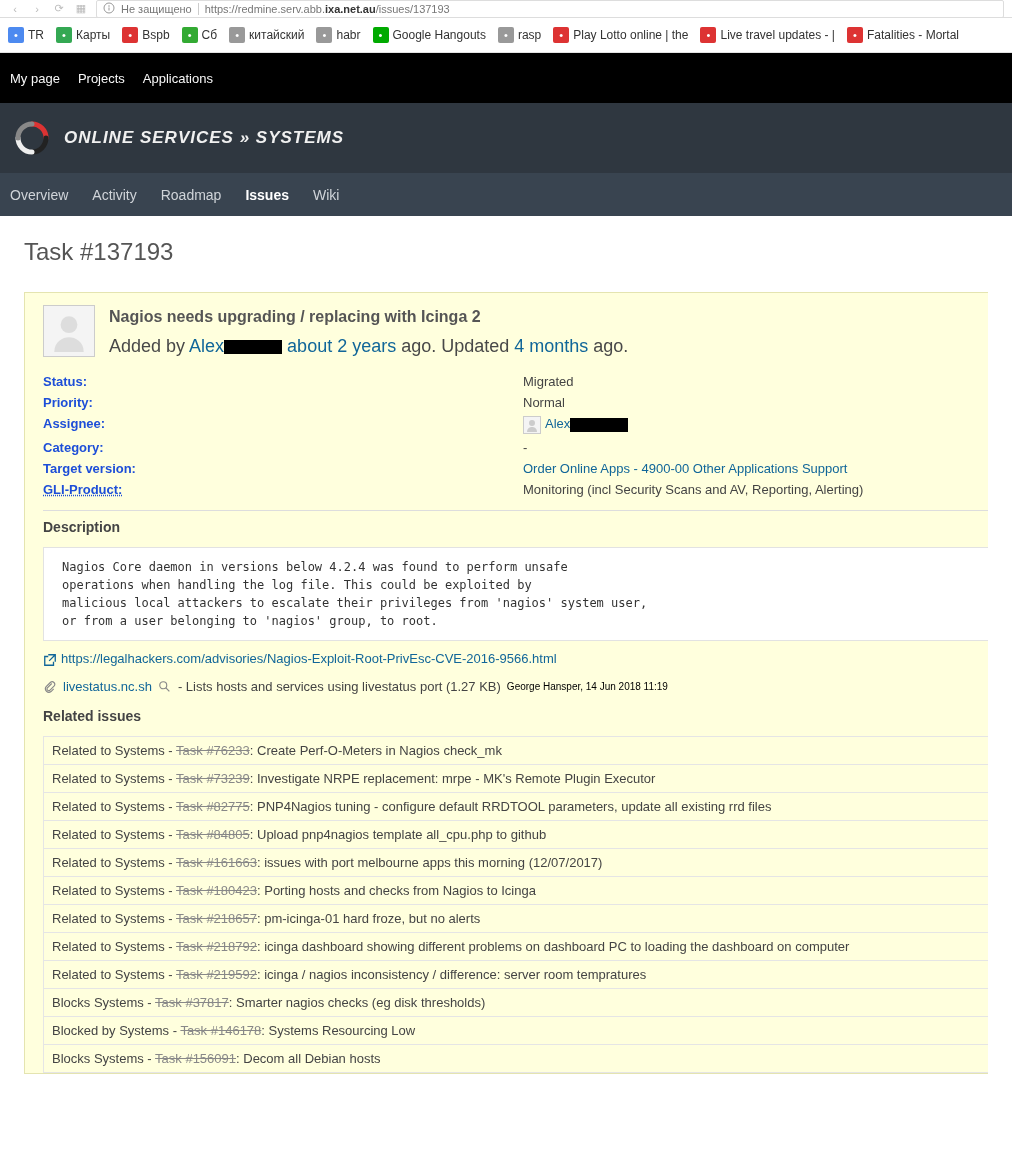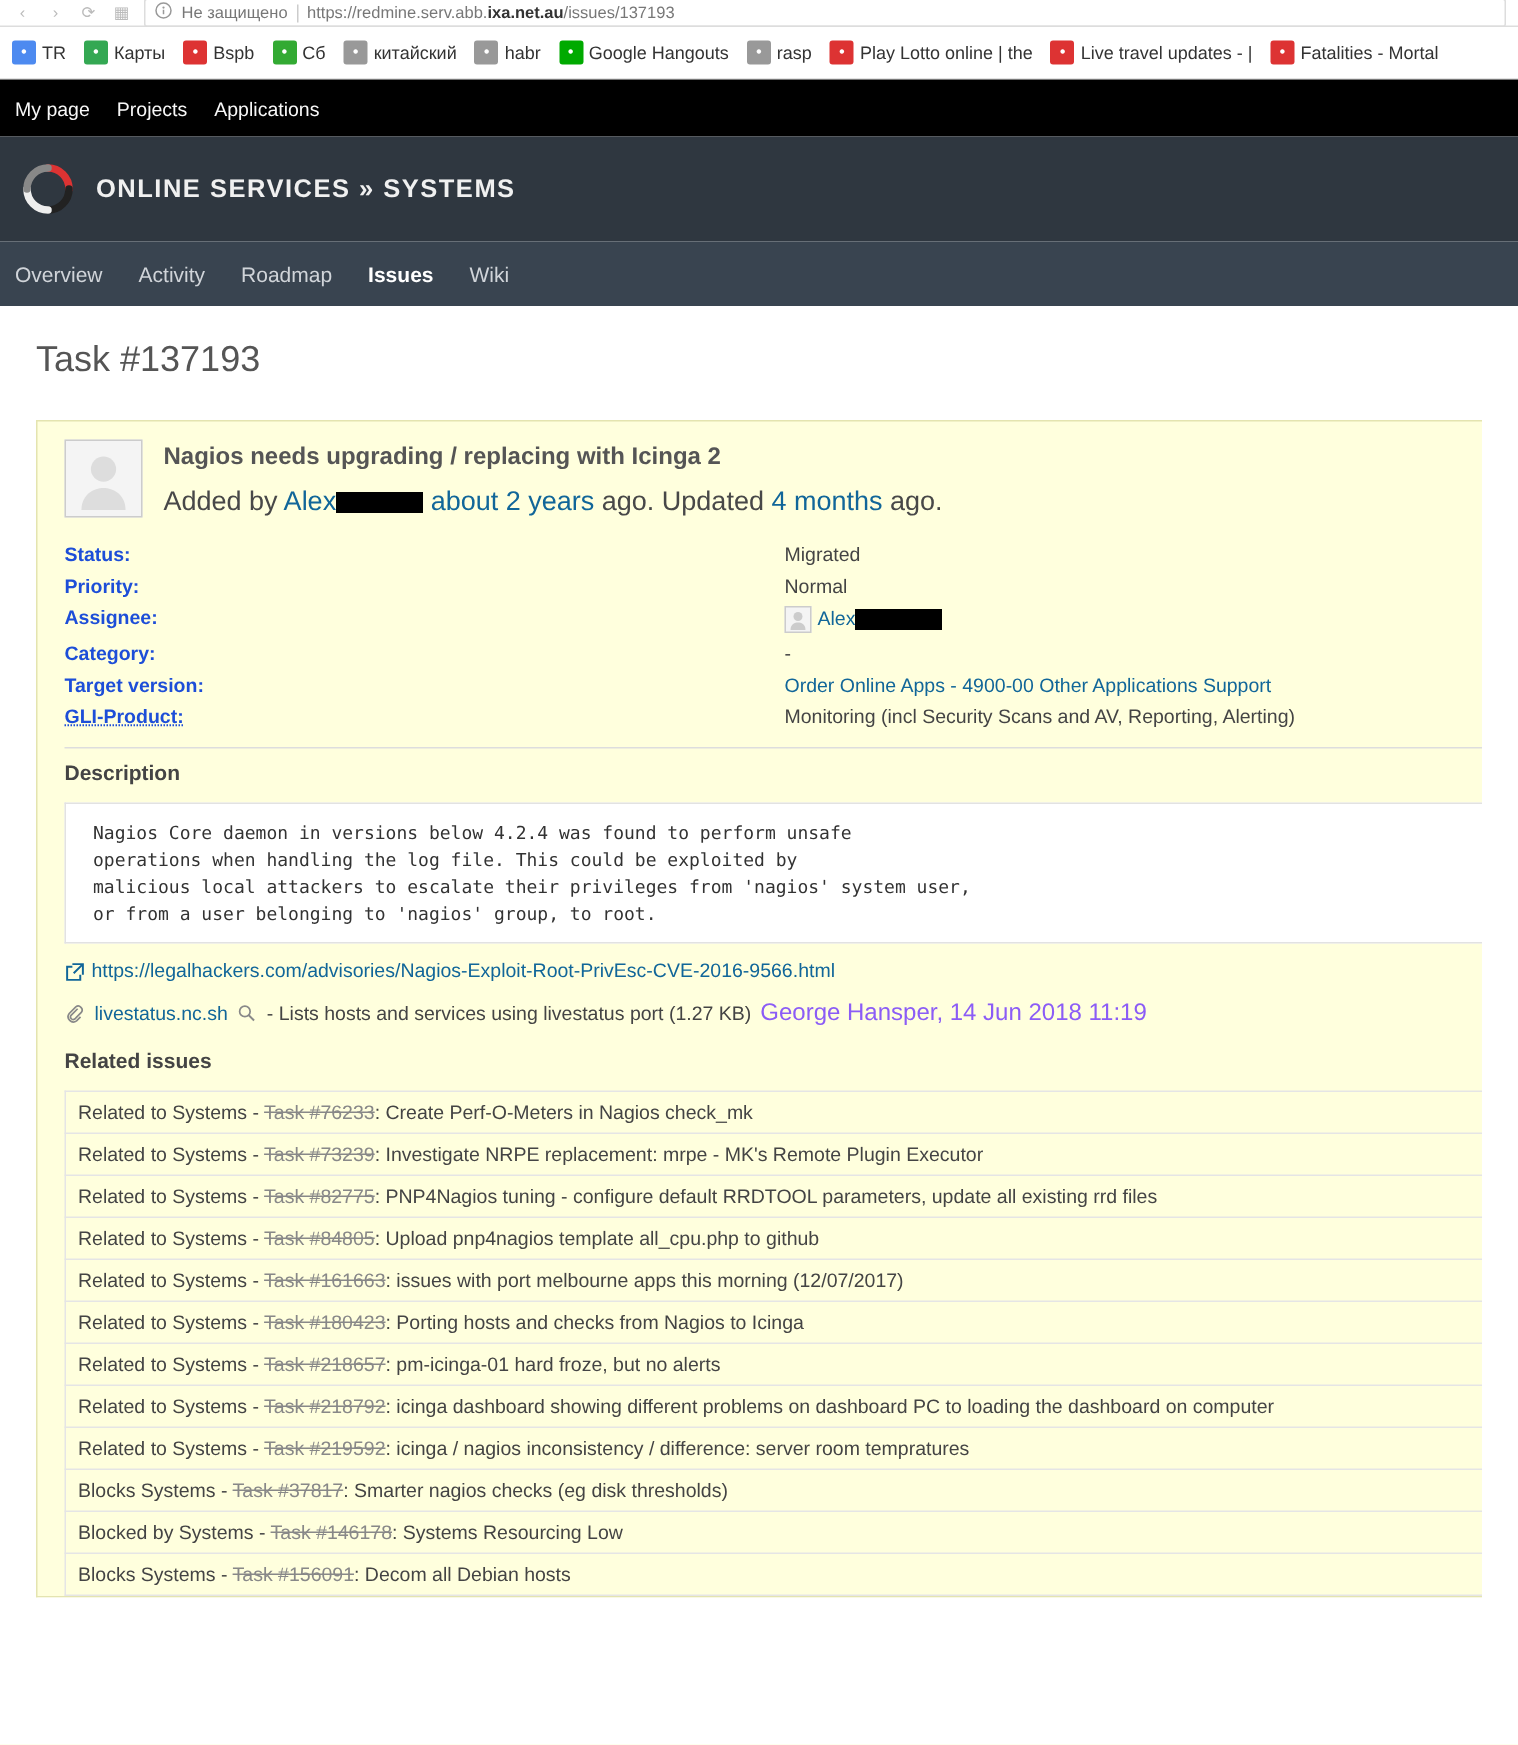--- a/index.html
+++ b/index.html
@@ -4,25 +4,25 @@
 <style>
 * { box-sizing: border-box; margin: 0; padding: 0; }
 body { font-family: Verdana, Arial, sans-serif; font-size: 13px; color: #333; background: #fff; width: 1012px; }
 .browser-bar { display: flex; align-items: center; height: 18px; padding: 0 8px; background: #fff; border-bottom: 1px solid #ddd; color: #888; font-size: 11px; gap: 8px; }
 .browser-bar .icon-btn { width:14px; height:14px; color:#bbb; display:inline-flex; align-items:center; justify-content:center; }
 .browser-bar .url-box { flex:1; border:1px solid #ddd; padding:1px 6px; border-radius:2px; display:flex; align-items:center; gap:6px; color:#777; }
 .browser-bar .url-box .secure-icon { width:12px; height:12px; }
 .bookmarks-bar { display:flex; align-items:center; height:35px; padding:0 8px; gap:12px; background:#fff; border-bottom:1px solid #e2e2e2; font-size:12px; color:#333; overflow:hidden; white-space:nowrap; }
 .bookmark { display:inline-flex; align-items:center; gap:4px; color:#333; }
 .bookmark .bm-icon { width:16px; height:16px; display:inline-flex; align-items:center; justify-content:center; font-size:11px; color:#fff; border-radius:2px; }
-.top-menu { background:#000; color:#f8f8f8; height:38px; display:flex; align-items:center; padding:0 10px; gap:18px; font-size:13px; }
+.top-menu { background:#000; color:#f8f8f8; height:50px; display:flex; align-items:center; padding:0 10px; gap:18px; font-size:13px; }
 .top-menu a { color:#f8f8f8; text-decoration:none; }
 .header { background:#2f3740; color:#f8f8f8; height:70px; display:flex; align-items:center; padding:0 14px; gap:14px; }
 .header .logo { width:36px; height:36px; }
-.header .title { font-size:17px; letter-spacing:1px; font-weight:bold; color:#f0f0f0; }
+.header .title { font-size:17px; letter-spacing:1px; font-weight:bold; color:#f0f0f0;font-style:italic; }
 .main-menu { background:#394450; height:43px; display:flex; align-items:center; padding:0 10px; gap:24px; font-size:14px; }
 .main-menu a { color:#d0d4d9; text-decoration:none; }
 .main-menu a.selected { color:#fff; font-weight:bold; }
 .content { padding:22px 24px 0 24px; }
 h2 { font-size:24px; font-weight:normal; color:#555; margin-bottom:26px; font-family:"Trebuchet MS", Verdana, sans-serif; }
 .issue-box { background:#ffffdd; border:1px solid #e4e4b0; padding:12px 0 0 18px; border-right:none; }
 .issue-header { display:flex; gap:14px; margin-bottom:14px; align-items:flex-end; }
 .gravatar { width:52px; height:52px; border:1px solid #ccc; background:#f4f4f4; display:flex; align-items:center; justify-content:center; }
 .gravatar svg { width:42px; height:42px; }
 .subject h3 { font-size:16px; font-weight:bold; color:#555; margin-bottom:10px; font-family:"Trebuchet MS", Verdana, sans-serif; }
@@ -36,21 +36,21 @@
 .attr-value { color:#444; }
 .attr-value a { color:#169; }
 .mini-gravatar { display:inline-flex; width:18px; height:18px; border:1px solid #ccc; background:#f4f4f4; vertical-align:middle; margin-right:4px; align-items:center; justify-content:center; }
 .mini-gravatar svg { width:14px; height:14px; }
 hr.sep { border:none; border-top:1px solid #ddd; margin:10px 0 8px 0; }
 .section-h { font-weight:bold; color:#444; font-size:14px; margin:6px 0 12px 0; }
 pre.desc { background:#fff; border:1px solid #e2e2e2; padding:10px 18px; font-family:Consolas,Menlo,monospace; font-size:12px; line-height:1.5; white-space:pre-wrap; color:#333; margin:0 0 10px 0; border-right:none; }
 .desc-link { color:#169; font-size:13px; margin-bottom:12px; display:flex; align-items:center; gap:4px; }
 .attachment-row { display:flex; align-items:center; gap:6px; font-size:13px; color:#444; margin-bottom:14px; }
 .attachment-row .fname { color:#169; }
-.attachment-row .meta { color:#8b5cf6; font-size:16px; }
+.attachment-row .meta { color:#000000; font-size:10px; }
 .related-table { width:100%; border-collapse:collapse; margin-top:8px; }
 .related-table td { border:1px solid #e5e5e5; padding:6px 8px; font-size:13px; color:#444; border-right:none; }
 .related-table td .closed { color:#888; text-decoration:line-through; }
 .icon-sm { width:14px; height:14px; display:inline-block; vertical-align:middle; }
 </style>
 </head>
 <body>
 
 <div class="browser-bar">
   <span class="icon-btn">‹</span>

